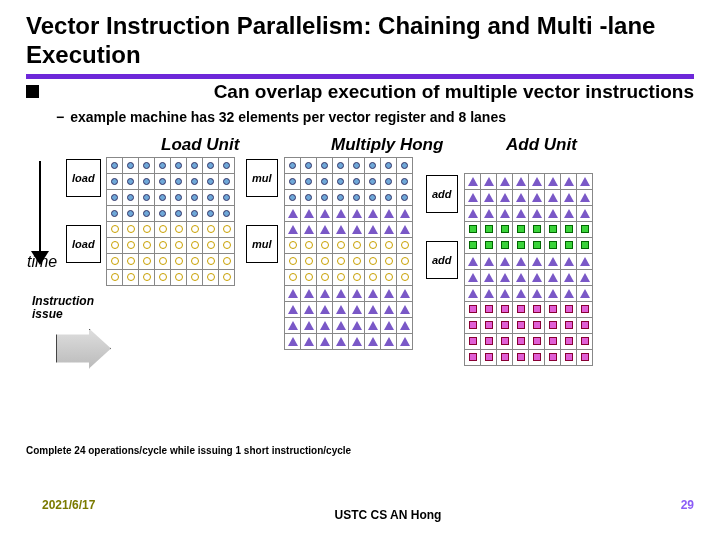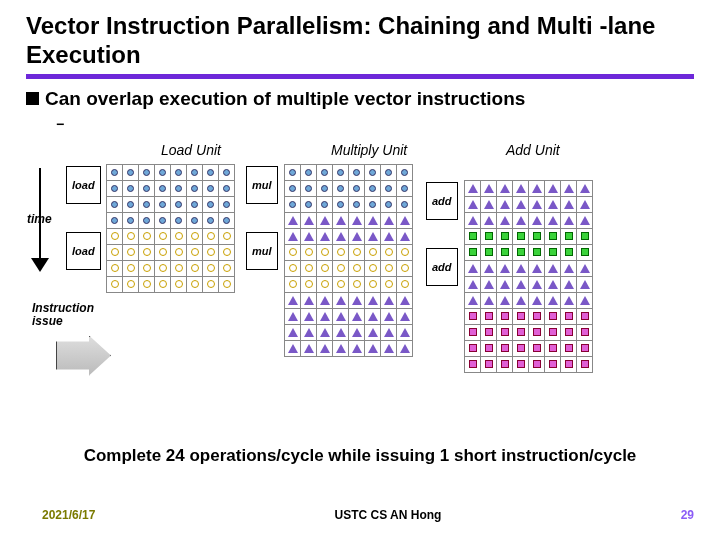--- a/index.html
+++ b/index.html
@@ -16,112 +16,115 @@
   }
   .title {
     font-size: 24px;
     font-weight: bold;
     line-height: 1.2;
     color: #000;
     border-bottom: 5px solid #6d28d9;
     padding-bottom: 4px;
   }
   .bullet-main {
-    margin-top: 9px;
+    margin-top: 2px;
     font-size: 19px;
     font-weight: bold;
     color: #000;
     display: flex;
     align-items: flex-start;
     gap: 6px;
+    justify-content: space-between;
   }
   .sq { width: 13px; height: 13px; background:#000; margin-top:4px; flex-shrink:0;}
   .bullet-sub {
     margin: 6px 0 0 30px;
     font-size: 14px;
     font-weight: bold;
     color: #000;
     display: flex;
     gap: 6px;
   }
   .dash { flex-shrink:0; }
 
   
   .diagram {
     position: relative;
     margin: 14px 0 0 80px;
     width: 570px;
     height: 300px;
   }
-  .unit-lbl { position:absolute; font-weight:normal; font-style:italic; font-size:14px; }
+  .unit-lbl { position:absolute; font-weight:bold; font-style:italic; font-size:17px; }
   .tag {
     position:absolute; font-weight:bold; font-style:italic; font-size:11px;
     background:#fff; border:1px solid #000; padding:12px 5px;
   }
   .grid {
     position:absolute; border:1px solid #888;
     display:grid; gap:1px; background:#888; padding:0;
   }
   .cell { width:15px; height:15px; display:flex; align-items:center; justify-content:center; font-size:10px; background:#fff;}
   .dot  { width:7px; height:7px; border-radius:50%; background:#6fa8d8; border:1px solid #336; }
   .ring { width:8px; height:8px; border-radius:50%; border:1.5px solid #c9a000; }
   .tri  { width:0; height:0; border-left:5px solid transparent; border-right:5px solid transparent; border-bottom:9px solid #7a58c7;}
   .sqg  { width:8px; height:8px; background:#3bd33b; border:1px solid #060;}
   .sqm  { width:8px; height:8px; background:#e05fd6; border:1px solid #803;}
 
   .time-arrow { position:absolute; left:-75px; top:22px; }
   .ta-line { width:2px; height:90px; background:#000; margin-left:8px;}
   .ta-head { width:0;height:0;border-left:9px solid transparent;border-right:9px solid transparent;border-top:14px solid #000; margin-left:0;}
-  .ta-lbl  { font-style:italic; font-weight:bold; font-size:12px; transform:translate(-4px,-60px);}
+  .ta-lbl  { font-style:italic; font-weight:normal; font-size:16px; transform:translate(-4px,-60px);margin-top:48px;}
 
   .instr-arrow {
     position:absolute; left:-70px; top:190px;
     display:flex; align-items:flex-start;padding-left:20px;
   }
   .ia-shape {
     width:55px; height:40px; background:linear-gradient(#ddd,#bbb);
     clip-path: polygon(0 15%,60% 15%,60% 0,100% 50%,60% 100%,60% 85%,0 85%);
     border:1px solid #444;
   }
   .ia-lbl { position:absolute; left:-4px; top:-34px; width:70px; font-style:italic; font-weight:bold; font-size:12px; text-align:left; line-height:1.1;}
 
   .caption {
-    text-align:center;
+    margin-top:6px;
+    text-align:left;
     font-weight:bold;
-    font-size:17px;
+    font-size:10px;
   }
 
   .footer {
     position:absolute; bottom:18px; left:16px; right:0;
     display:flex; justify-content:space-between;
     padding: 0 26px;
     font-size:12px;
   }
   .date { color:#7a7a00; font-weight:bold; }
-  .author { font-weight:bold; color:#000; }
+  .author { font-weight:bold; color:#000;margin-top:10px; }
   .pageno { color:#8b5cf6; font-weight:bold; }
 </style>
 </head>
 <body>
 
 <div class="slide">
   <h1 class="title">Vector Instruction Parallelism: Chaining and Multi -lane  Execution</h1>
 
   <div class="bullet-main">
     <span class="sq"></span>
     <span>Can overlap execution of multiple vector instructions</span>
   </div>
   <div class="bullet-sub">
     <span class="dash">−</span>
+    <span>example machine has 32 elements per vector register and 8 lanes</span>
   </div>
 
   <div class="diagram">
 
     <div class="unit-lbl" style="left:55px; top:-4px;">Load Unit</div>
-    <div class="unit-lbl" style="left:225px; top:-4px;">Multiply Unit</div>
+    <div class="unit-lbl" style="left:225px; top:-4px;">Multiply Hong</div>
     <div class="unit-lbl" style="left:400px; top:-4px;">Add Unit</div>
 
     <div class="time-arrow">
       <div class="ta-line"></div>
       <div class="ta-head"></div>
       <div class="ta-lbl">time</div>
     </div>
 
     <div class="tag" style="left:-40px; top:20px;">load</div>
     <div class="tag" style="left:-40px; top:86px;">load</div>

